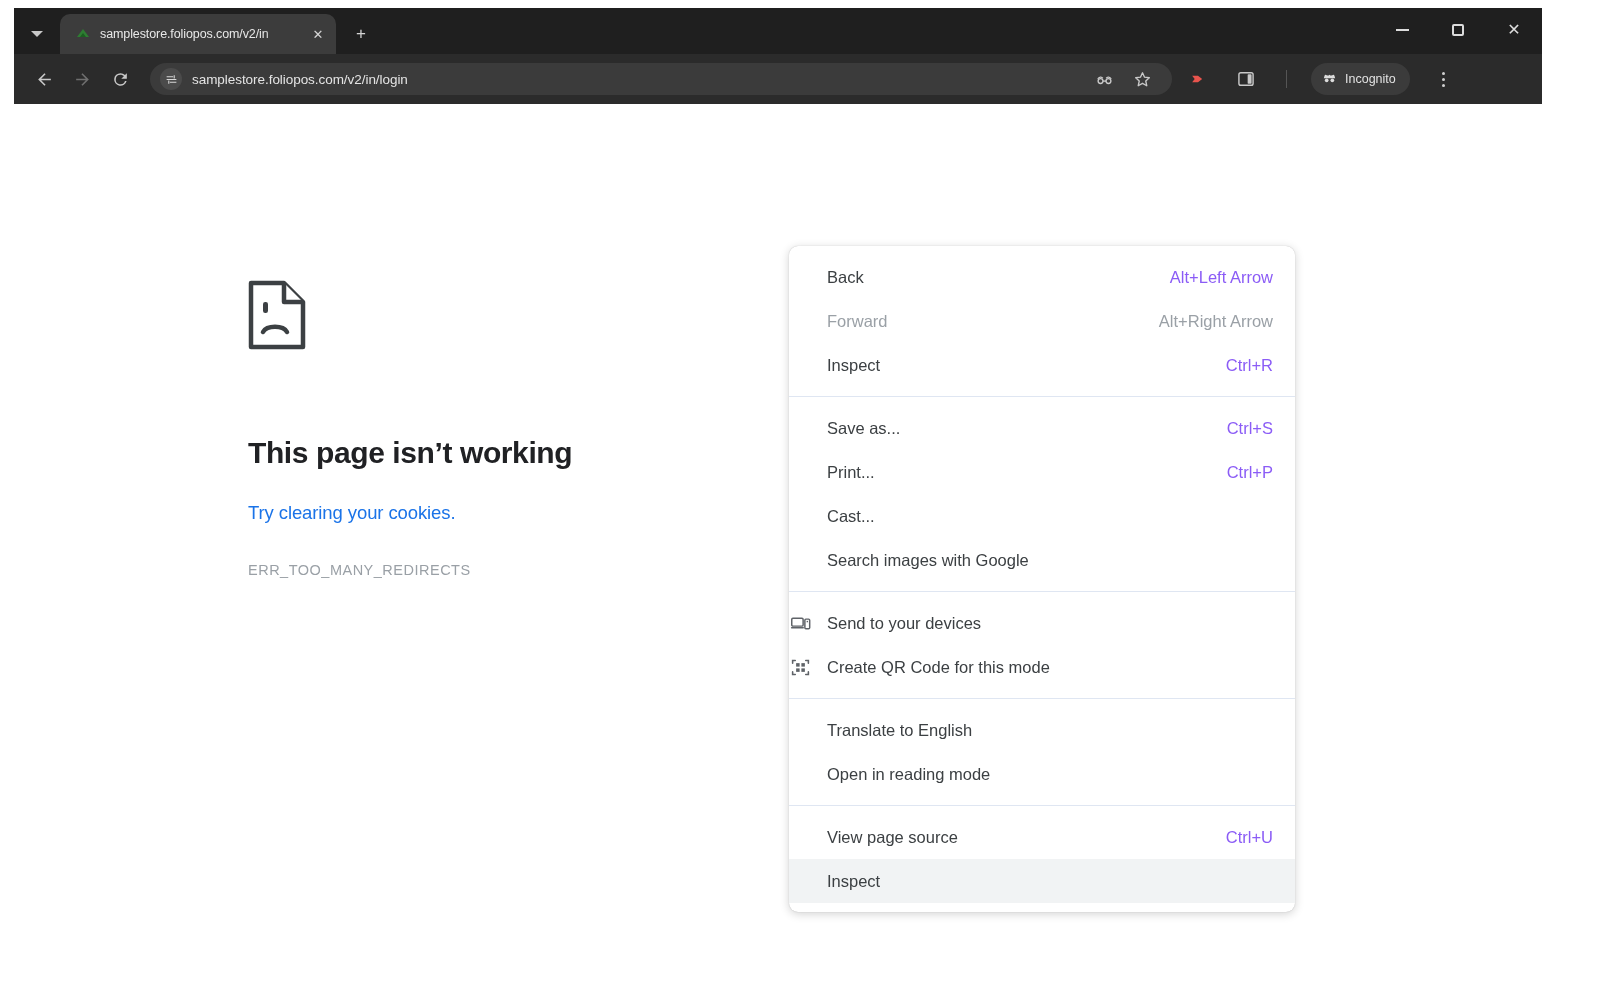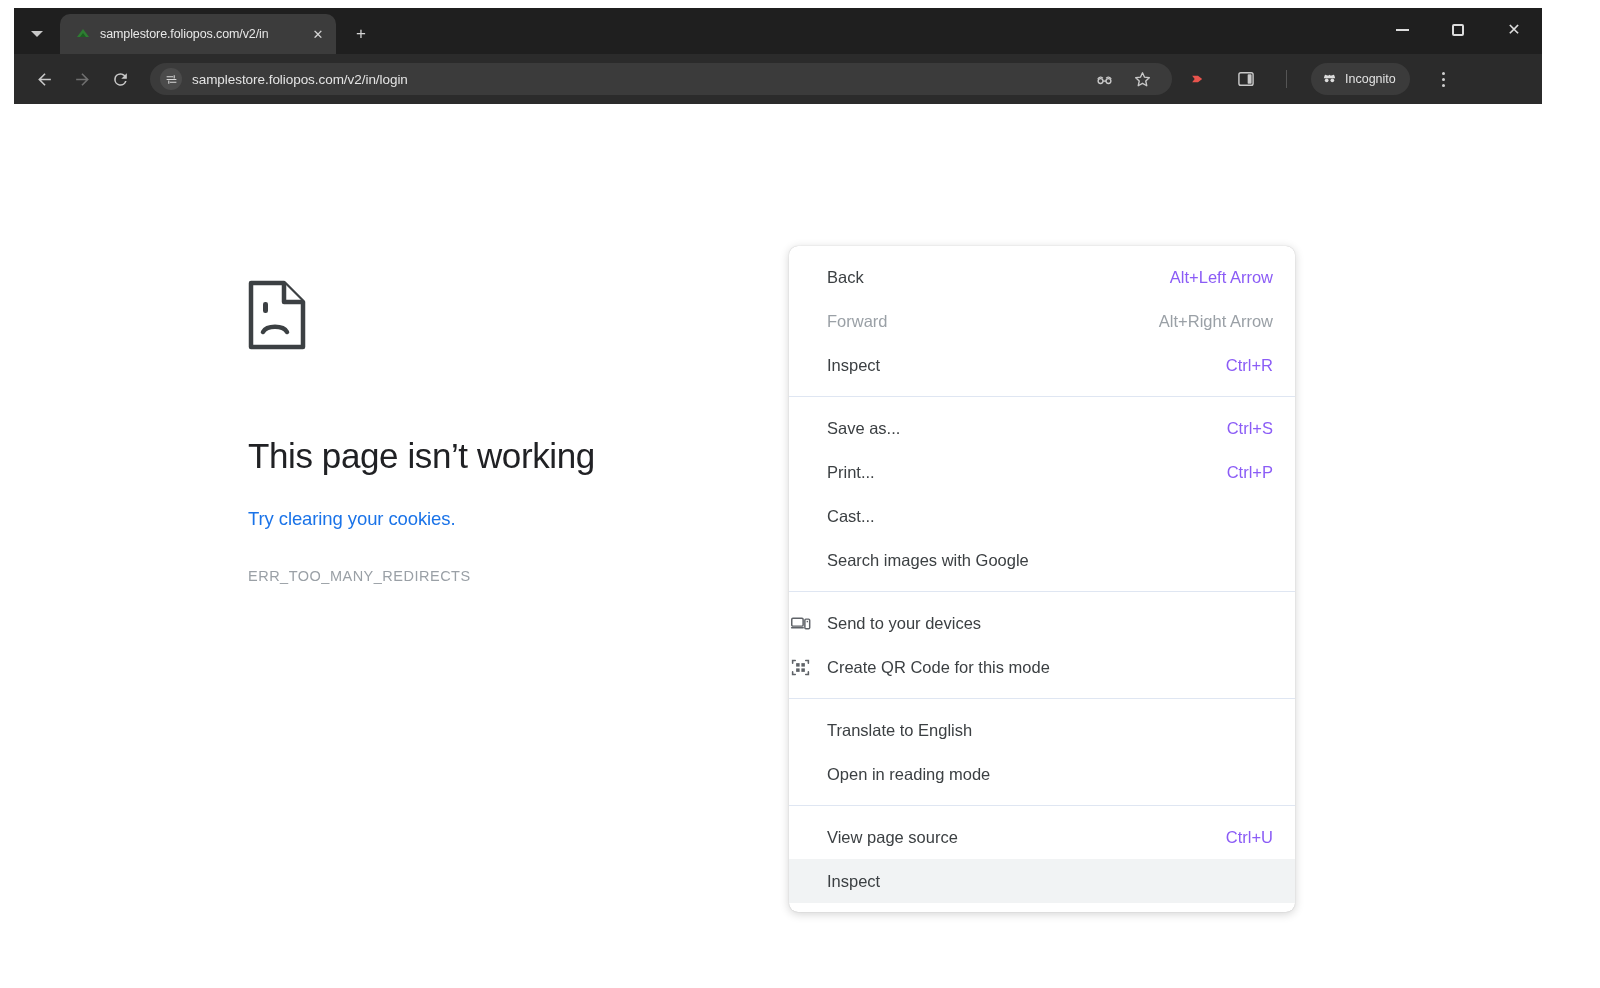--- a/index.html
+++ b/index.html
@@ -209,22 +209,22 @@
     height: 884px;
     background: #ffffff;
   }
   .error-block {
     position: absolute;
     left: 234px; top: 176px;
     width: 560px;
   }
   .error-icon { margin-bottom: 82px; }
   .error-title {
-    font-size: 35px;
-    font-weight: 400;
+    font-size: 30px;
+    font-weight: 700;
     color: #202124;
     letter-spacing: -0.4px;
     margin-bottom: 32px;
   }
   .error-desc {
     font-size: 18.5px;
     color: #5f6368;
     margin-bottom: 34px;
     letter-spacing: -0.1px;
   }

